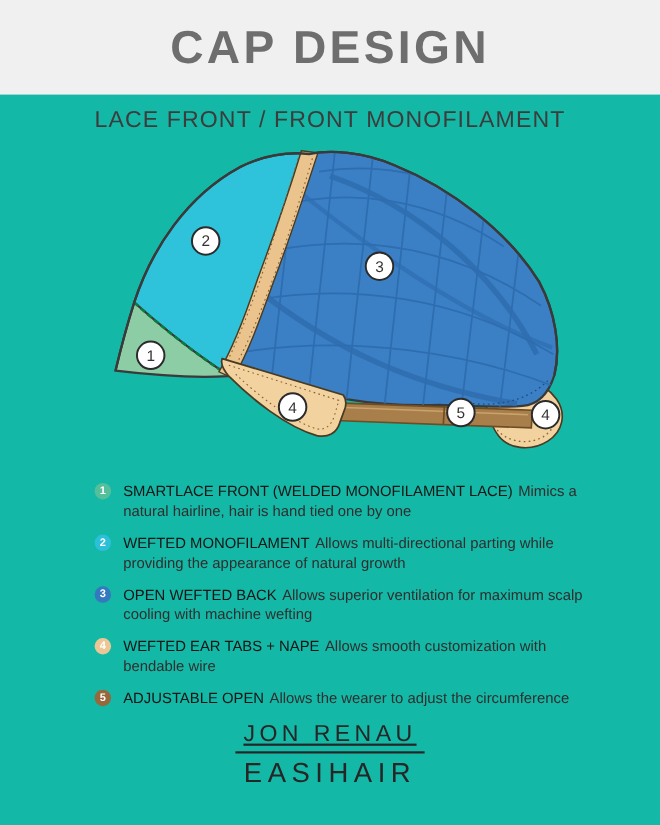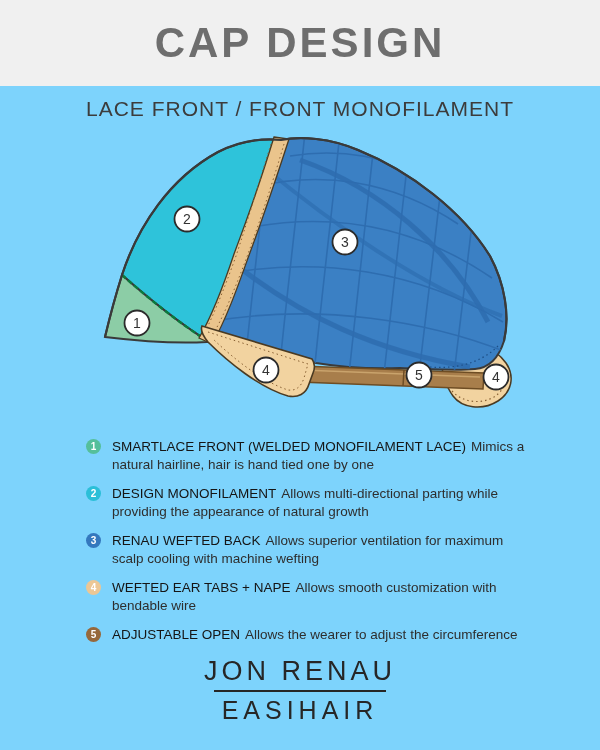--- a/index.html
+++ b/index.html
@@ -1,35 +1,35 @@
 <!DOCTYPE html>
 <html><head>
 <meta charset="utf-8">
 <style>
   * { margin:0; padding:0; box-sizing:border-box; }
   html,body { width:600px; background:#ffffff; font-family:"Liberation Sans", sans-serif; }
-  .page { width:600px; height:750px; background:#7dd3fc; overflow:hidden; }
+  .page { width:600px; height:750px; background:#14b8a6; overflow:hidden; }
 
   .banner { height:86px; background:#f0f0f0; display:flex; align-items:center; justify-content:center; }
   .banner-title { font-size:42px; font-weight:bold; color:#6e6e6e; letter-spacing:3px; }
 
   .subtitle { margin-top:11px; text-align:center; font-size:21px; color:#3c3c3c; letter-spacing:1px; }
 
   .diagram { margin-top:5px; }
   .diagram svg { display:block; }
 
   .legend { margin:12px 0 0 86px; width:450px; }
   .legend-row { display:flex; align-items:flex-start; margin-bottom:12px; }
   .badge { width:15px; height:15px; border-radius:50%; flex:0 0 15px; margin-top:1px;
            color:#fff; font-size:10px; font-weight:bold; display:flex; align-items:center; justify-content:center; }
   .legend-text { margin-left:11px; font-size:13.5px; line-height:17.5px; color:#2e2e2e; width:424px; }
   .lg-label { font-weight:normal; color:#151515; margin-right:5px; }
 
   .footer { margin-top:6px; text-align:center; color:#262626; }
-  .brand1 { font-size:27px; letter-spacing:4px; }
+  .brand1 { font-size:21px; letter-spacing:4px;text-decoration:underline; }
   .brand-rule { width:172px; height:2px; background:#262626; margin:3px auto 4px auto; }
   .brand2 { font-size:25px; letter-spacing:5px; }
 </style>
 </head>
 <body>
 
 <div class="page">
 
   <div class="banner">
     <div class="banner-title">CAP DESIGN</div>
@@ -129,25 +129,25 @@
     </svg>
   </div>
 
   <div class="legend">
     <div class="legend-row">
       <div class="badge" style="background: rgb(85, 191, 155);">1</div>
       <div class="legend-text"><span class="lg-label">SMARTLACE FRONT (WELDED MONOFILAMENT LACE)</span><span>Mimics a natural hairline, hair is hand tied one by one</span></div>
     </div>
     <div class="legend-row">
       <div class="badge" style="background: rgb(43, 191, 216);">2</div>
-      <div class="legend-text"><span class="lg-label">DESIGN MONOFILAMENT</span><span>Allows multi-directional parting while providing the appearance of natural growth</span></div>
+      <div class="legend-text"><span class="lg-label">WEFTED MONOFILAMENT</span><span>Allows multi-directional parting while providing the appearance of natural growth</span></div>
     </div>
     <div class="legend-row">
       <div class="badge" style="background: rgb(52, 120, 190);">3</div>
-      <div class="legend-text"><span class="lg-label">RENAU WEFTED BACK</span><span>Allows superior ventilation for maximum scalp cooling  with machine wefting</span></div>
+      <div class="legend-text"><span class="lg-label">OPEN WEFTED BACK</span><span>Allows superior ventilation for maximum scalp cooling  with machine wefting</span></div>
     </div>
     <div class="legend-row">
       <div class="badge" style="background: rgb(236, 199, 149);">4</div>
       <div class="legend-text"><span class="lg-label">WEFTED EAR TABS + NAPE</span><span>Allows smooth customization with bendable wire</span></div>
     </div>
     <div class="legend-row">
       <div class="badge" style="background: rgb(150, 104, 59);">5</div>
       <div class="legend-text"><span class="lg-label">ADJUSTABLE OPEN</span><span>Allows the wearer to adjust the circumference</span></div>
     </div>
   </div>

